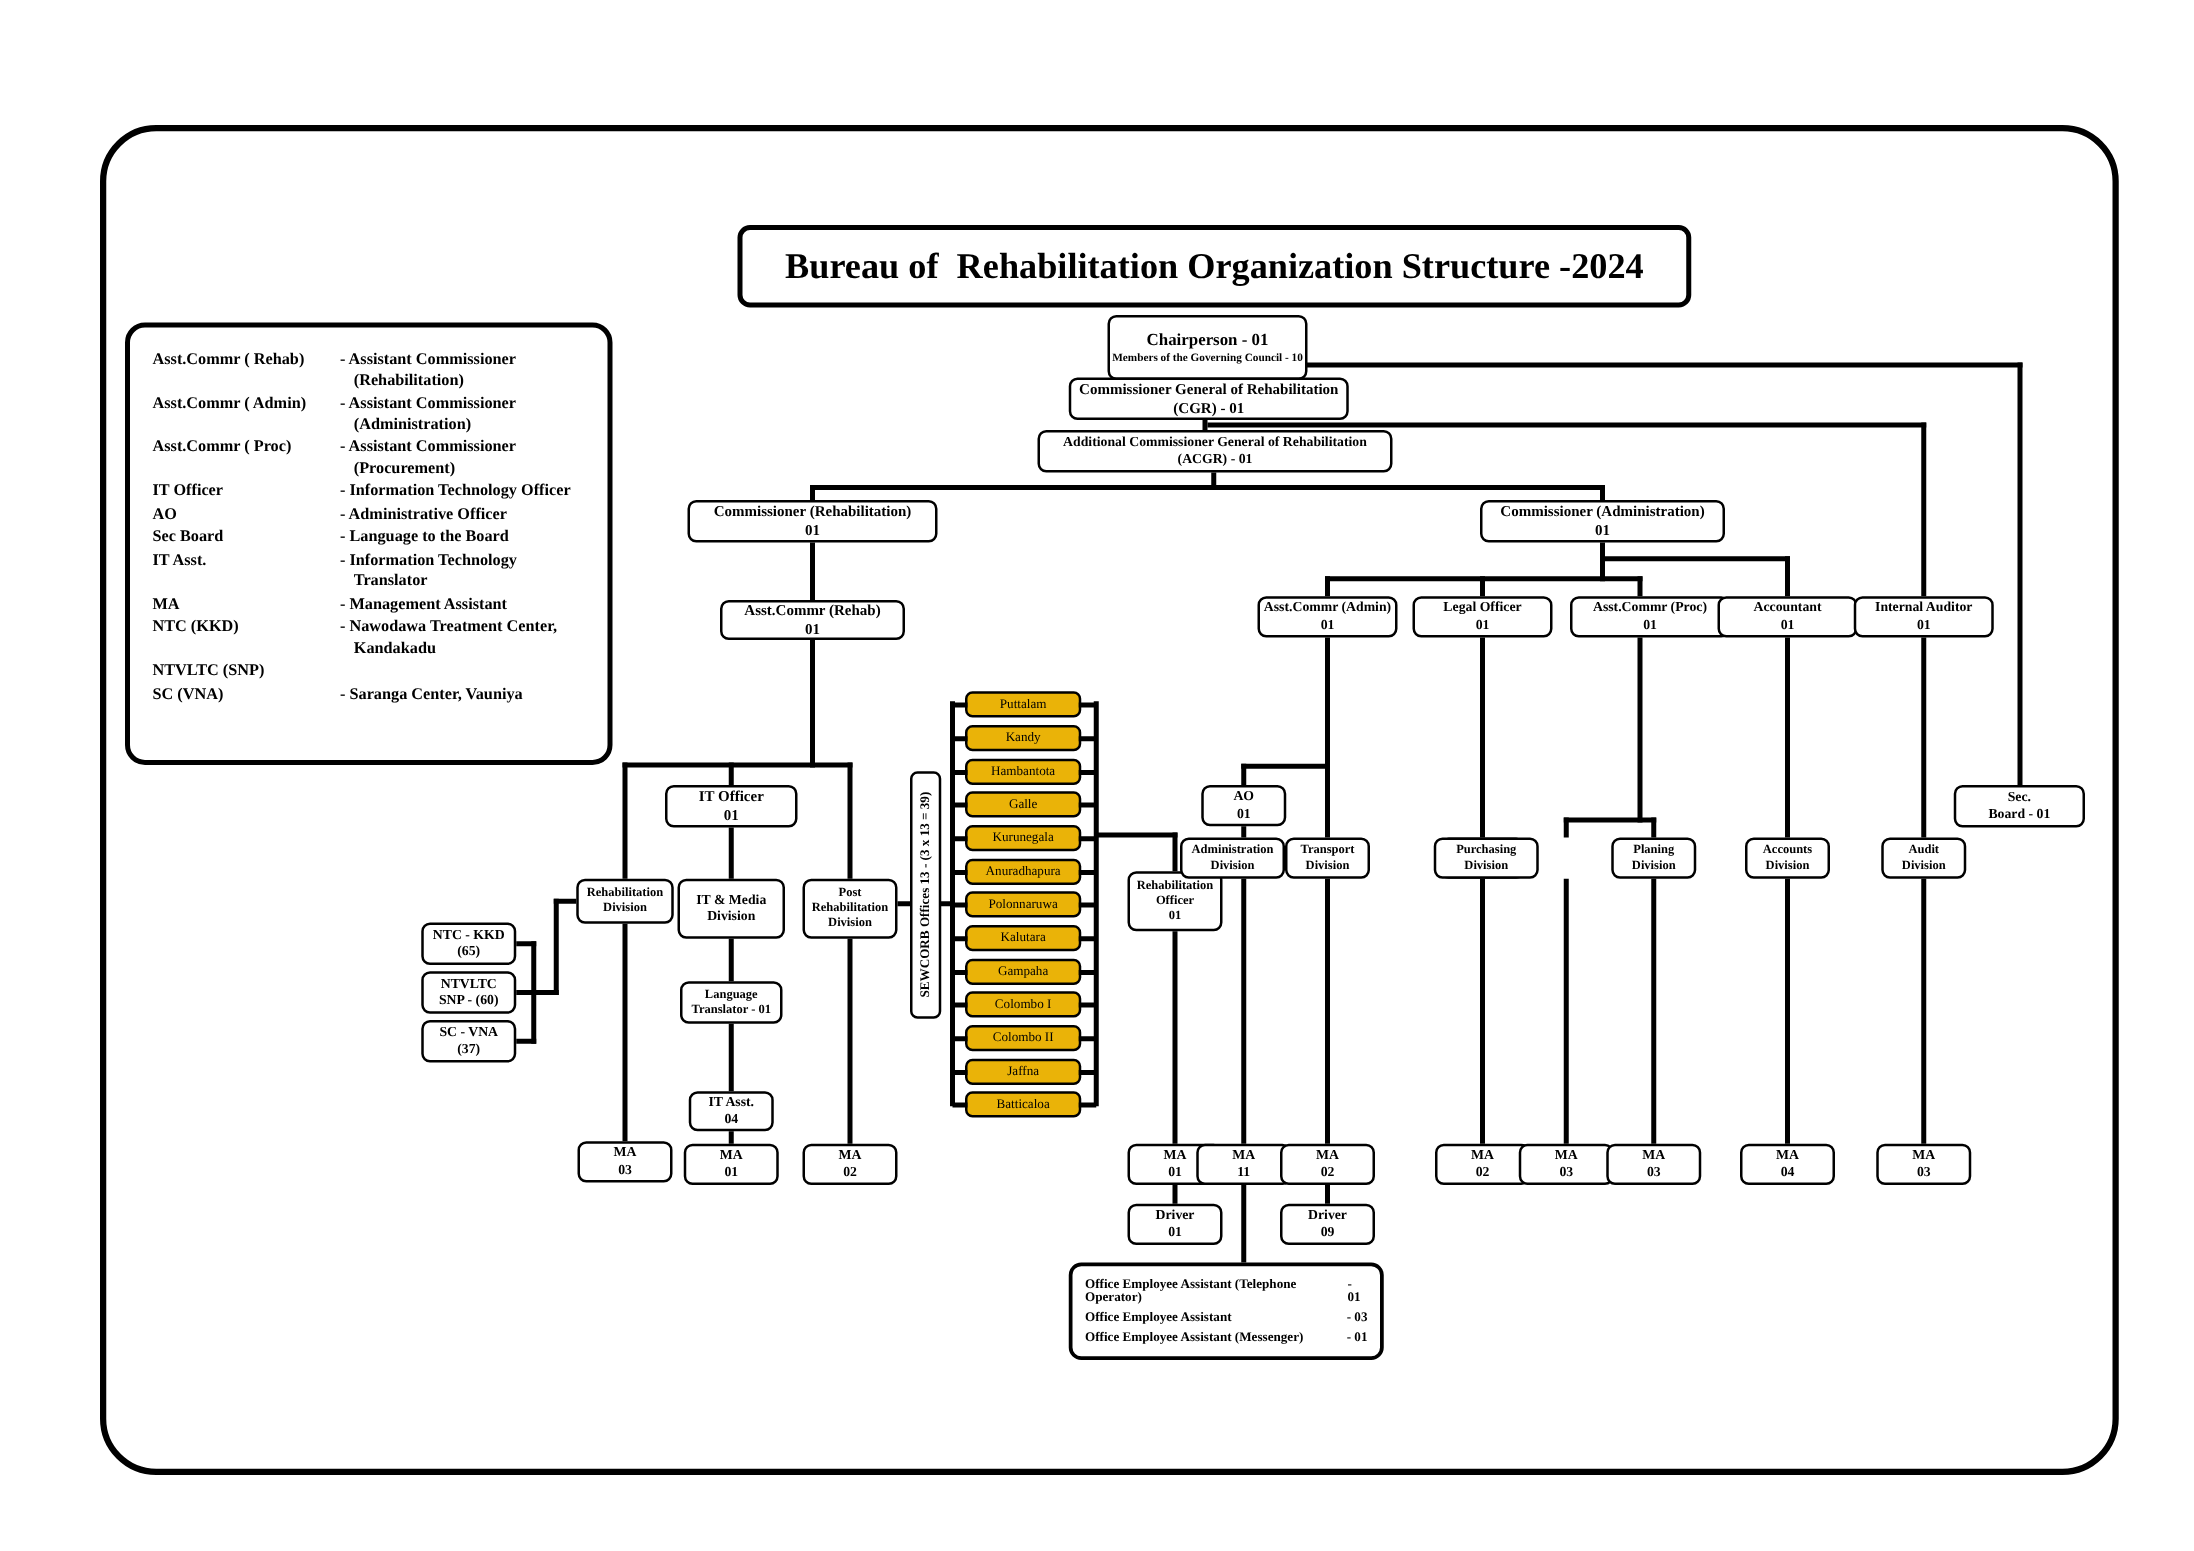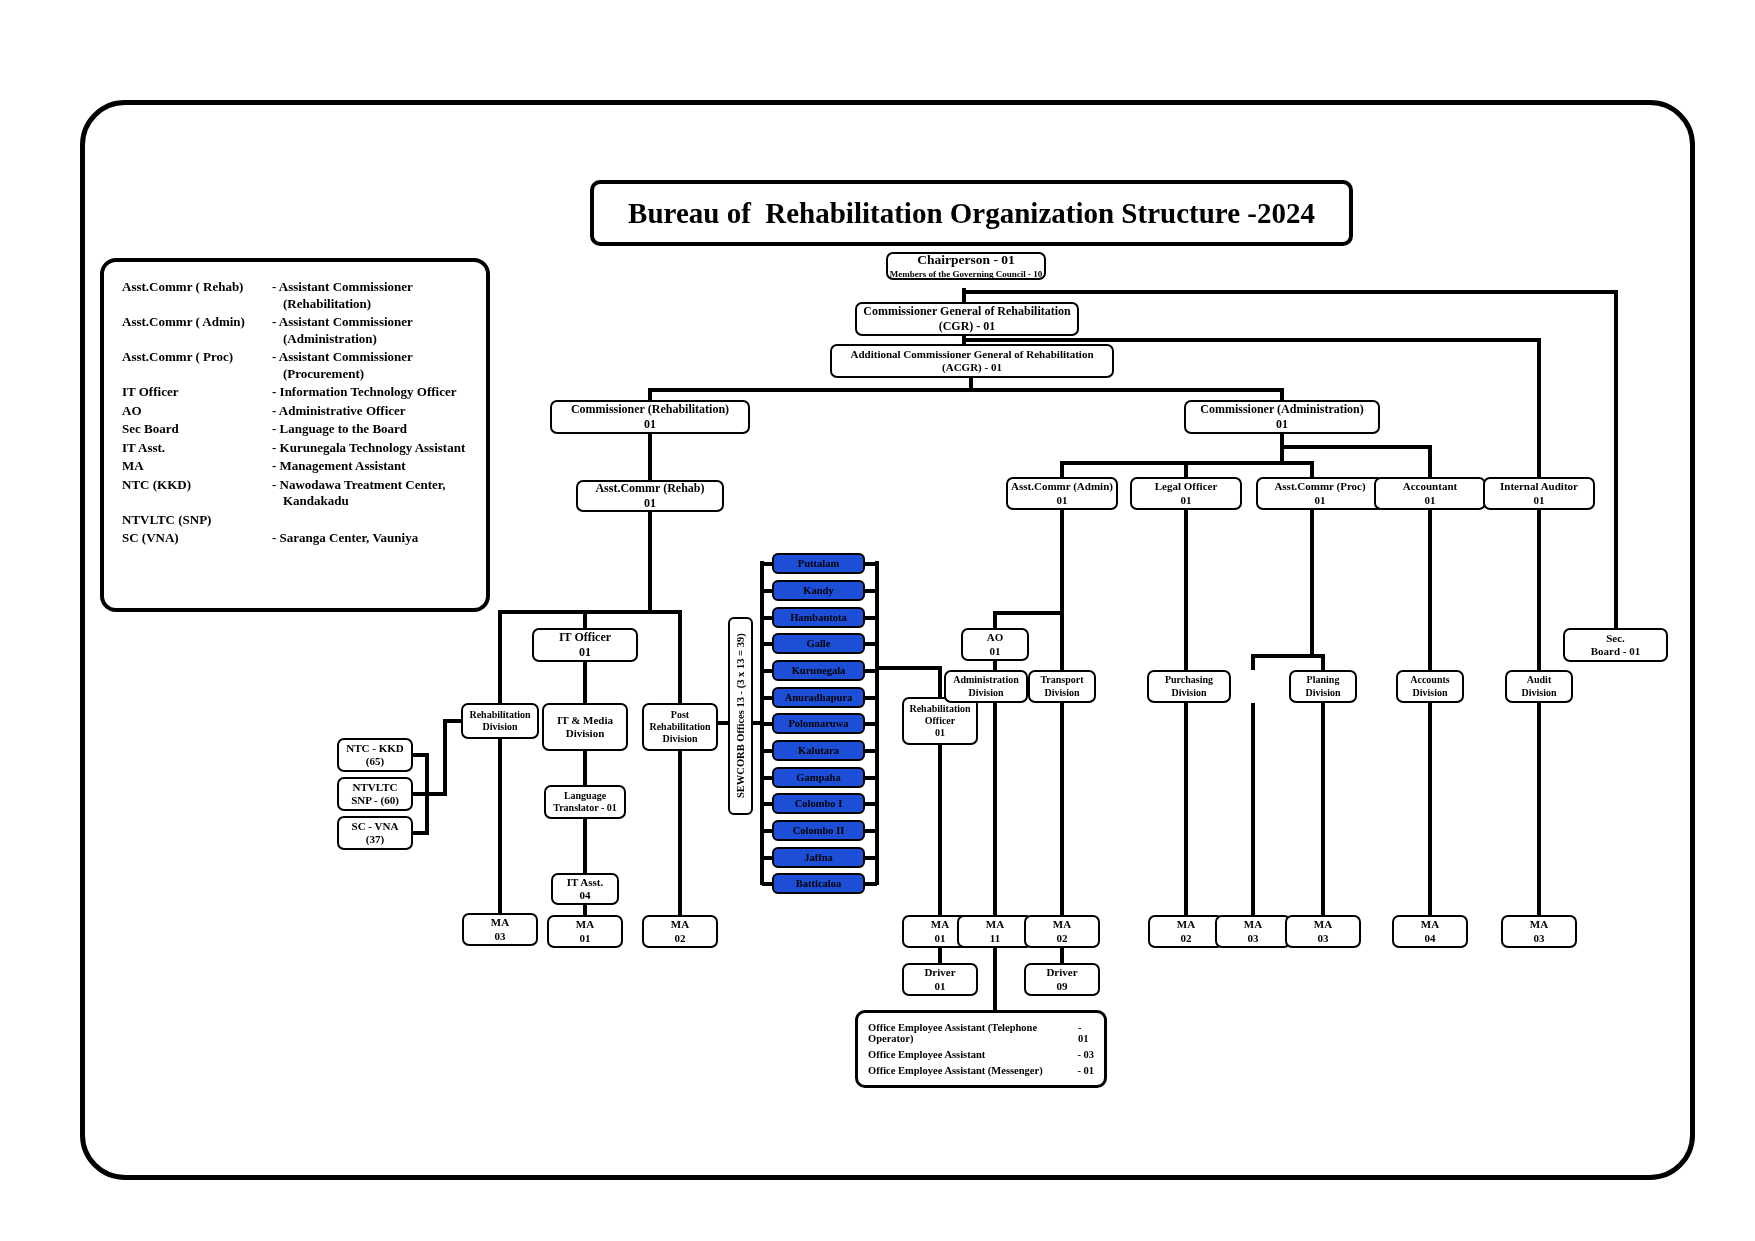--- a/index.html
+++ b/index.html
@@ -8,21 +8,21 @@
   .titlebox{position:absolute;left:590px;top:180px;width:755px;height:58px;border:4px solid #000;border-radius:10px;background:#fff;display:flex;align-items:center;justify-content:center;font-size:29px;font-weight:bold;white-space:pre;z-index:2}
   .node{position:absolute;border:2px solid #000;border-radius:7px;background:#fff;display:flex;flex-direction:column;align-items:center;justify-content:center;text-align:center;font-weight:bold;font-size:12px;line-height:1.22;z-index:2;box-sizing:border-box}
   .node .ln{white-space:nowrap}
   .fs11 .ln{font-size:11px}
   .fs10 .ln{font-size:10px}
   .node-chair .ln:first-child{font-size:13.5px}
   .node-chair .ln + .ln{font-size:9px}
   .vl,.hl{position:absolute;background:#000;z-index:1}
   .vl{width:4px}
   .hl{height:4px}
-  .office{position:absolute;left:772px;width:93px;height:21px;border:2px solid #000;border-radius:6px;background:#1d4ed8;display:flex;align-items:center;justify-content:center;font-weight:bold;font-size:10.5px;z-index:2;box-sizing:border-box}
+  .office{position:absolute;left:772px;width:93px;height:21px;border:2px solid #000;border-radius:6px;background:#eab308;display:flex;align-items:center;justify-content:center;font-weight:normal;font-size:10.5px;z-index:2;box-sizing:border-box}
   .office::before{content:"";position:absolute;left:-12px;top:6.5px;width:12px;height:4px;background:#000}
   .office::after{content:"";position:absolute;right:-14px;top:6.5px;width:14px;height:4px;background:#000}
   .vlabel{position:absolute;left:728px;top:617px;width:25px;height:198px;border:2px solid #000;border-radius:6px;background:#fff;display:flex;align-items:center;justify-content:center;writing-mode:vertical-rl;transform:rotate(180deg);font-weight:bold;font-size:10.5px;white-space:nowrap;z-index:2;box-sizing:border-box}
   .legend{position:absolute;left:100px;top:258px;width:390px;height:354px;border:4px solid #000;border-radius:16px;background:#fff;padding:17px 12px 14px 18px;box-sizing:border-box;font-weight:bold;font-size:13px;line-height:16.5px;z-index:2}
   .lrow{display:flex;margin-bottom:2px}
   .lterm{width:150px;flex:none}
   .ldef{flex:1;padding-left:11px;text-indent:-11px}
   .staffbox{position:absolute;left:855px;top:1010px;width:252px;height:78px;border:3px solid #000;border-radius:10px;background:#fff;box-sizing:border-box;padding:9px 10px;display:flex;flex-direction:column;justify-content:space-between;font-weight:bold;font-size:10.5px;z-index:2}
   .srow{display:flex;justify-content:space-between}
 </style>
@@ -54,21 +54,21 @@
     <div class="lrow">
         <div class="lterm">AO</div>
         <div class="ldef">- Administrative Officer</div>
       </div>
     <div class="lrow">
         <div class="lterm">Sec Board</div>
         <div class="ldef">- Language to the Board</div>
       </div>
     <div class="lrow">
         <div class="lterm">IT Asst.</div>
-        <div class="ldef">- Kurunegala Technology Assistant</div>
+        <div class="ldef">- Information Technology Translator</div>
       </div>
     <div class="lrow">
         <div class="lterm">MA</div>
         <div class="ldef">- Management Assistant</div>
       </div>
     <div class="lrow">
         <div class="lterm">NTC (KKD)</div>
         <div class="ldef">- Nawodawa Treatment Center, Kandakadu</div>
       </div>
     <div class="lrow">
@@ -137,21 +137,21 @@
   <div class="vl" style="left:993px;top:703px;height:212px"></div>
   <div class="vl" style="left:1060px;top:703px;height:212px"></div>
   <div class="vl" style="left:1184px;top:703px;height:212px"></div>
   <div class="vl" style="left:1251px;top:703px;height:212px"></div>
   <div class="vl" style="left:1321px;top:703px;height:212px"></div>
   <div class="vl" style="left:1428px;top:703px;height:212px"></div>
   <div class="vl" style="left:1537px;top:703px;height:212px"></div>
   <div class="vl" style="left:1060px;top:948px;height:15px"></div>
   <div class="vl" style="left:993px;top:948px;height:62px"></div>
 
-  <div class="node node-chair" style="left:886px;top:252px;width:160px;height:28px">
+  <div class="node node-chair" style="left:886px;top:252px;width:160px;height:52px">
       <div class="ln">Chairperson - 01</div>
       <div class="ln">Members of the Governing Council - 10</div>
     </div>
   <div class="node" style="left:855px;top:302px;width:224px;height:34px">
       <div class="ln">Commissioner General of Rehabilitation</div>
       <div class="ln">(CGR) - 01</div>
     </div>
   <div class="node fs11" style="left:830px;top:344px;width:284px;height:34px">
       <div class="ln">Additional Commissioner General of Rehabilitation</div>
       <div class="ln">(ACGR) - 01</div>

